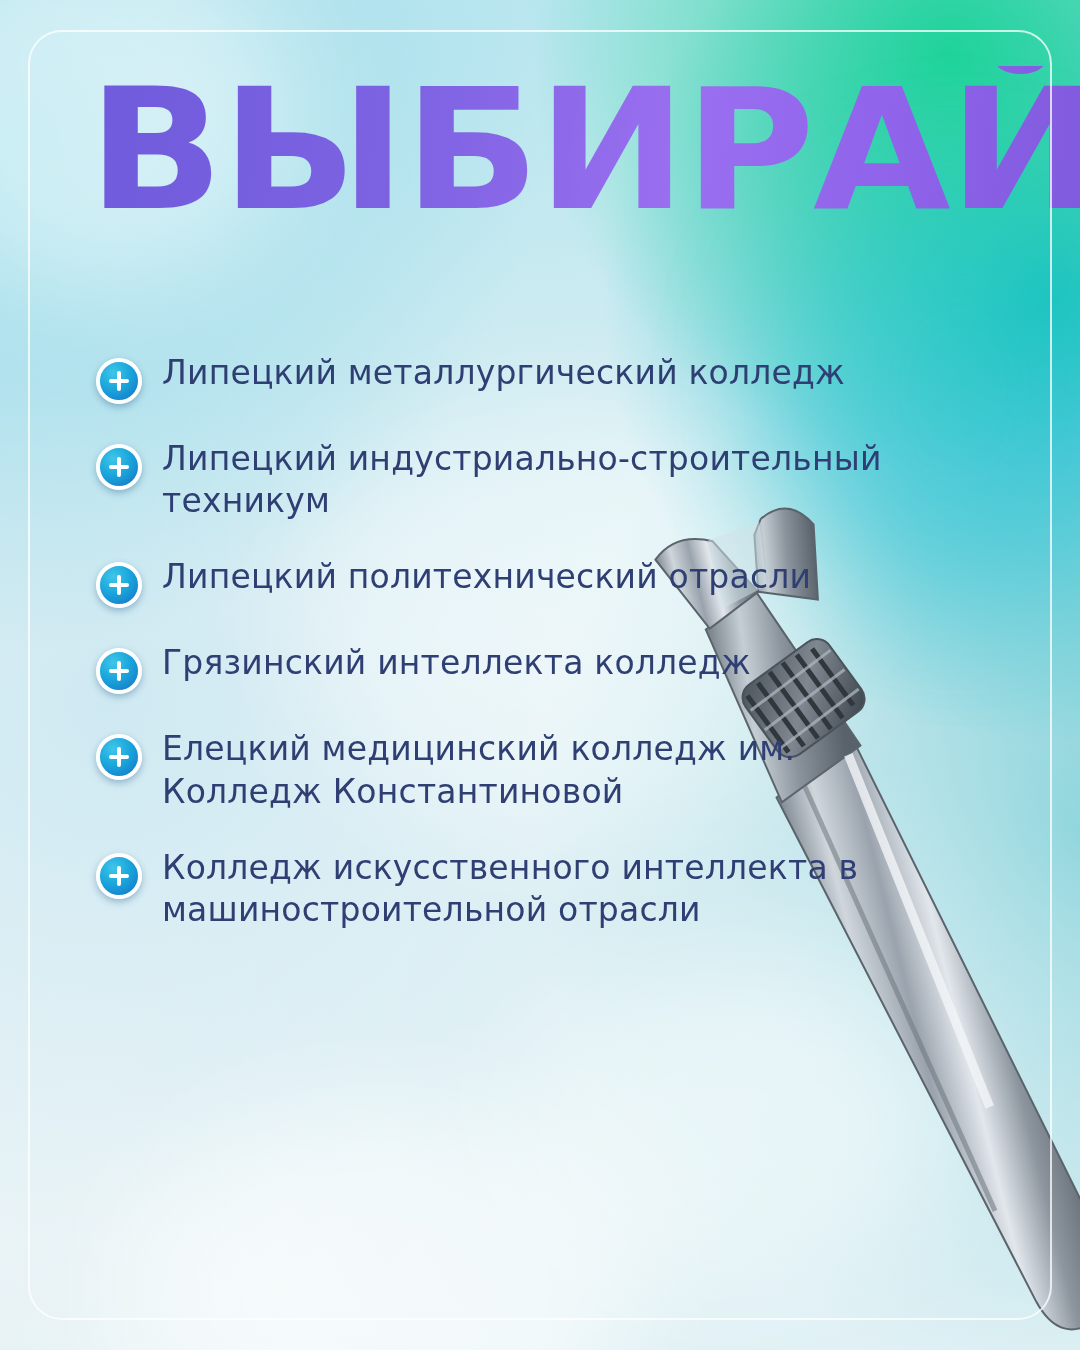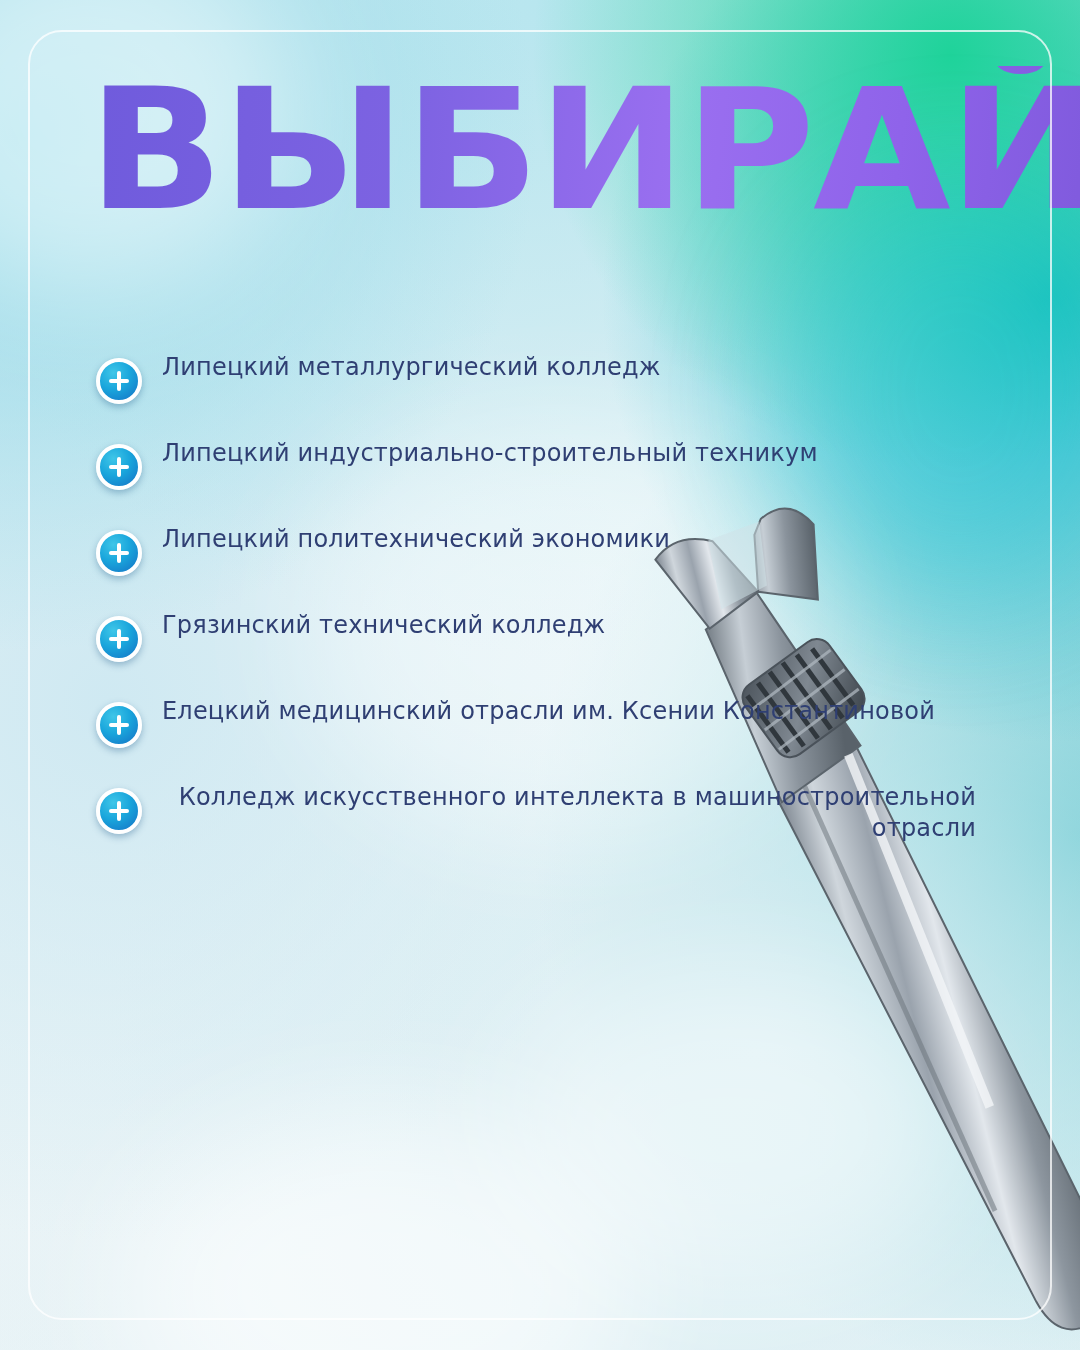--- a/index.html
+++ b/index.html
@@ -128,27 +128,27 @@
   }
   .bullet-icon::after {
     top: 50%;
     left: 9px;
     height: 4px;
     width: 20px;
     margin-top: -2px;
   }
   .item-text {
     font-family: "DejaVu Sans", sans-serif;
-    font-size: 24px;
+    font-size: 33px;
     line-height: 1.28;
     color: #2f3f73;
     max-width: 800px;
     letter-spacing: 0.2px;
   }
-  .item-text.wide { max-width: 860px; text-align: right; }
+  .item-text.wide { max-width: 860px; }
 </style>
 </head>
 <body>
 
 <div class="poster">
 
   <div class="blob blob-a"></div>
   <div class="blob blob-b"></div>
   <div class="blob blob-c"></div>
   <div class="blob blob-d"></div>
@@ -214,29 +214,29 @@
     <li class="list-item">
       <span class="bullet-icon"></span>
       <span class="item-text">Липецкий металлургический колледж</span>
     </li>
     <li class="list-item">
       <span class="bullet-icon"></span>
       <span class="item-text">Липецкий индустриально-строительный техникум</span>
     </li>
     <li class="list-item">
       <span class="bullet-icon"></span>
-      <span class="item-text">Липецкий политехнический экономики</span>
-    </li>
-    <li class="list-item">
-      <span class="bullet-icon"></span>
-      <span class="item-text">Грязинский технический колледж</span>
-    </li>
-    <li class="list-item">
-      <span class="bullet-icon"></span>
-      <span class="item-text">Елецкий медицинский отрасли им. Ксении Константиновой</span>
+      <span class="item-text">Липецкий политехнический отрасли</span>
+    </li>
+    <li class="list-item">
+      <span class="bullet-icon"></span>
+      <span class="item-text">Грязинский интеллекта колледж</span>
+    </li>
+    <li class="list-item">
+      <span class="bullet-icon"></span>
+      <span class="item-text">Елецкий медицинский колледж им. Колледж Константиновой</span>
     </li>
     <li class="list-item">
       <span class="bullet-icon"></span>
       <span class="item-text wide">Колледж искусственного интеллекта в машиностроительной отрасли</span>
     </li>
   </ul>
 
   <div class="frame"></div>
 </div>
 

